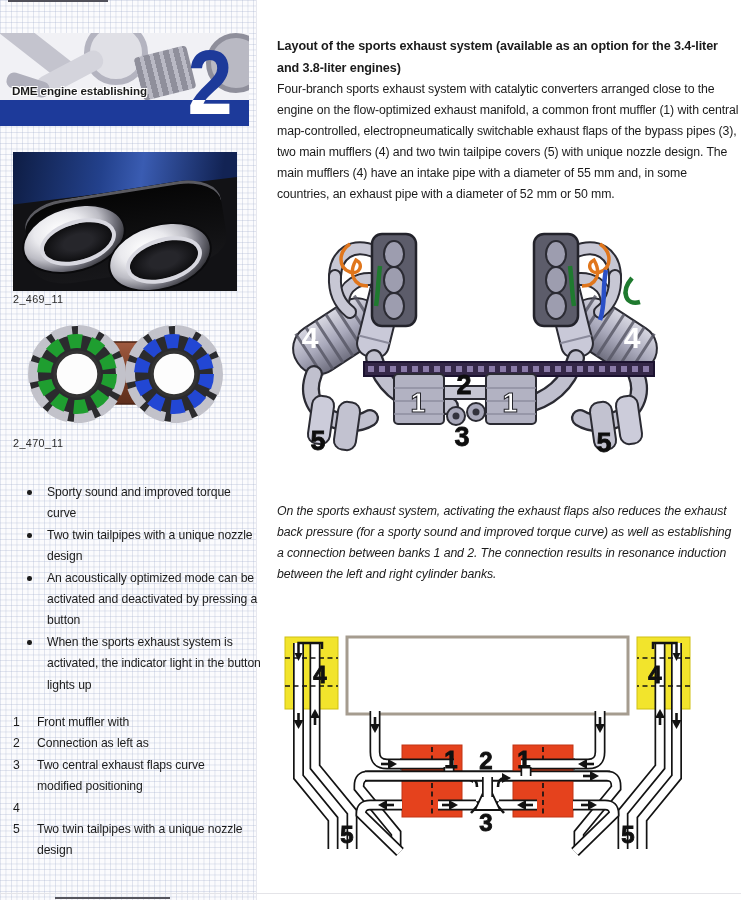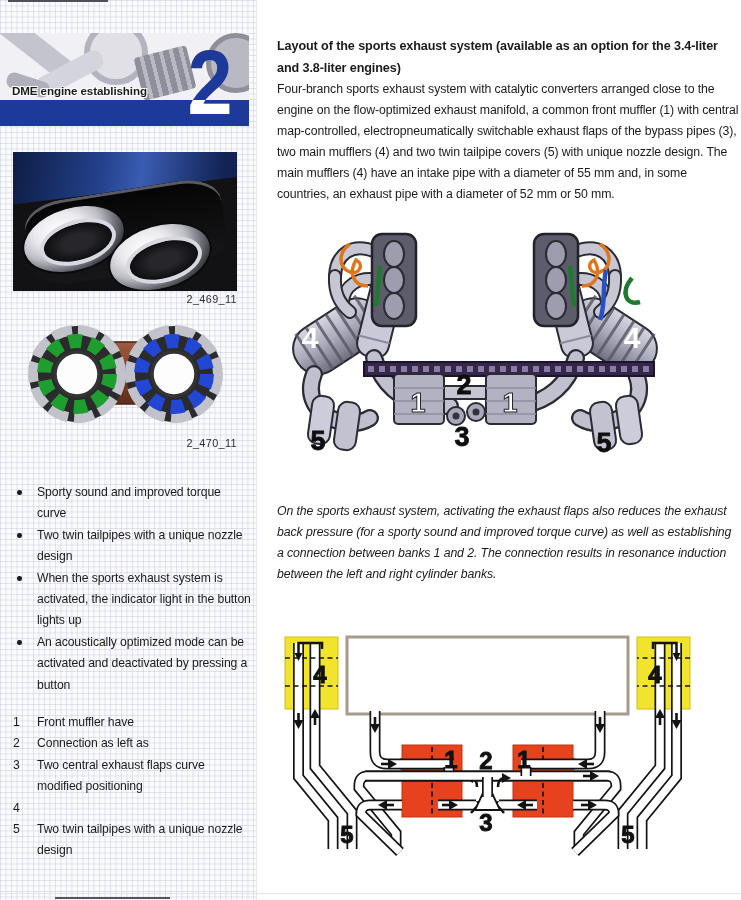--- a/index.html
+++ b/index.html
@@ -29,24 +29,24 @@
   .car-body{position:absolute;left:-14px;top:-20px;width:262px;height:58px;transform:rotate(-7deg);
     background:linear-gradient(105deg,#0a1636 0%,#23418c 40%,#3a5cb2 55%,#122354 85%);}
   .slot{position:absolute;left:14px;top:38px;width:198px;height:84px;transform:rotate(-9deg);
     border-radius:40px/24px;background:linear-gradient(180deg,#050505,#17171a);
     box-shadow:inset 0 3px 0 rgba(160,160,172,.55);}
   .tip{position:absolute;width:102px;height:62px;border-radius:50%;transform:rotate(-16deg);
     background:radial-gradient(ellipse at 38% 30%,#ffffff 0%,#eaeaee 28%,#bcbcc4 48%,#70707a 64%,#2e2e33 80%,#101013 94%);
     box-shadow:0 0 0 2px #0a0a0c;}
   .tip-hole{position:absolute;left:15px;top:13px;width:70px;height:36px;border-radius:50%;
     background:radial-gradient(#26262b 30%,#0c0c0e 75%);border:4px solid #d8d8e0;}
-  .figcap{position:absolute;left:13px;width:224px;text-align:right;font-size:10.8px;letter-spacing:.4px;color:#2c2c2c;}
-
-  
-  .bullets{position:absolute;left:13px;top:482px;width:240px;}
+  .figcap{position:absolute;left:13px;width:224px;font-size:10.8px;letter-spacing:.4px;color:#2c2c2c;}
+
+  
+  .bullets{position:absolute;left:23px;top:482px;width:240px;}
   .bullets ul{margin:0;padding:0;list-style:none;font-size:12.2px;line-height:21.4px;letter-spacing:-.1px;}
   .bullets li{padding-left:24px;position:relative;}
   .bullets li::before{content:"";position:absolute;left:4px;top:8.3px;width:4.6px;height:4.6px;border-radius:50%;background:#1b1b1b;}
   .legend{position:absolute;left:13px;top:712px;width:244px;font-size:12.2px;line-height:21.4px;letter-spacing:-.1px;}
   .legend-row{display:flex;}
   .legend-num{width:24px;flex:none;}
   .legend-text{width:214px;}
 
   .article-heading{position:absolute;left:277px;top:36px;width:452px;font-size:12.6px;font-weight:bold;
     line-height:21.5px;letter-spacing:-.1px;}
@@ -136,29 +136,29 @@
       <circle cx="158" cy="58" r="33" fill="none" stroke="#2247d4" stroke-width="14" stroke-dasharray="13 8"></circle>
       <circle cx="158" cy="58" r="22" fill="#fdfdfd" stroke="#333" stroke-width="3.5"></circle>
     </g>
   </svg>
   <div class="figcap" style="top:437px;">2_470_11</div>
 
   <div class="bullets">
     <ul>
       <li>Sporty sound and improved torque curve</li>
       <li>Two twin tailpipes with a unique nozzle design</li>
+      <li>An acoustically optimized mode can be activated and deactivated by pressing a button</li>
       <li>When the sports exhaust system is activated, the indicator light in the button lights up</li>
-      <li>An acoustically optimized mode can be activated and deactivated by pressing a button</li>
     </ul>
   </div>
 
   <div class="legend">
     <div class="legend-row">
       <span class="legend-num">1</span>
-      <span class="legend-text">Front muffler have</span>
+      <span class="legend-text">Front muffler with</span>
     </div>
     <div class="legend-row">
       <span class="legend-num">2</span>
       <span class="legend-text">Connection as left as</span>
     </div>
     <div class="legend-row">
       <span class="legend-num">3</span>
       <span class="legend-text">Two central exhaust flaps curve modified positioning</span>
     </div>
     <div class="legend-row">

